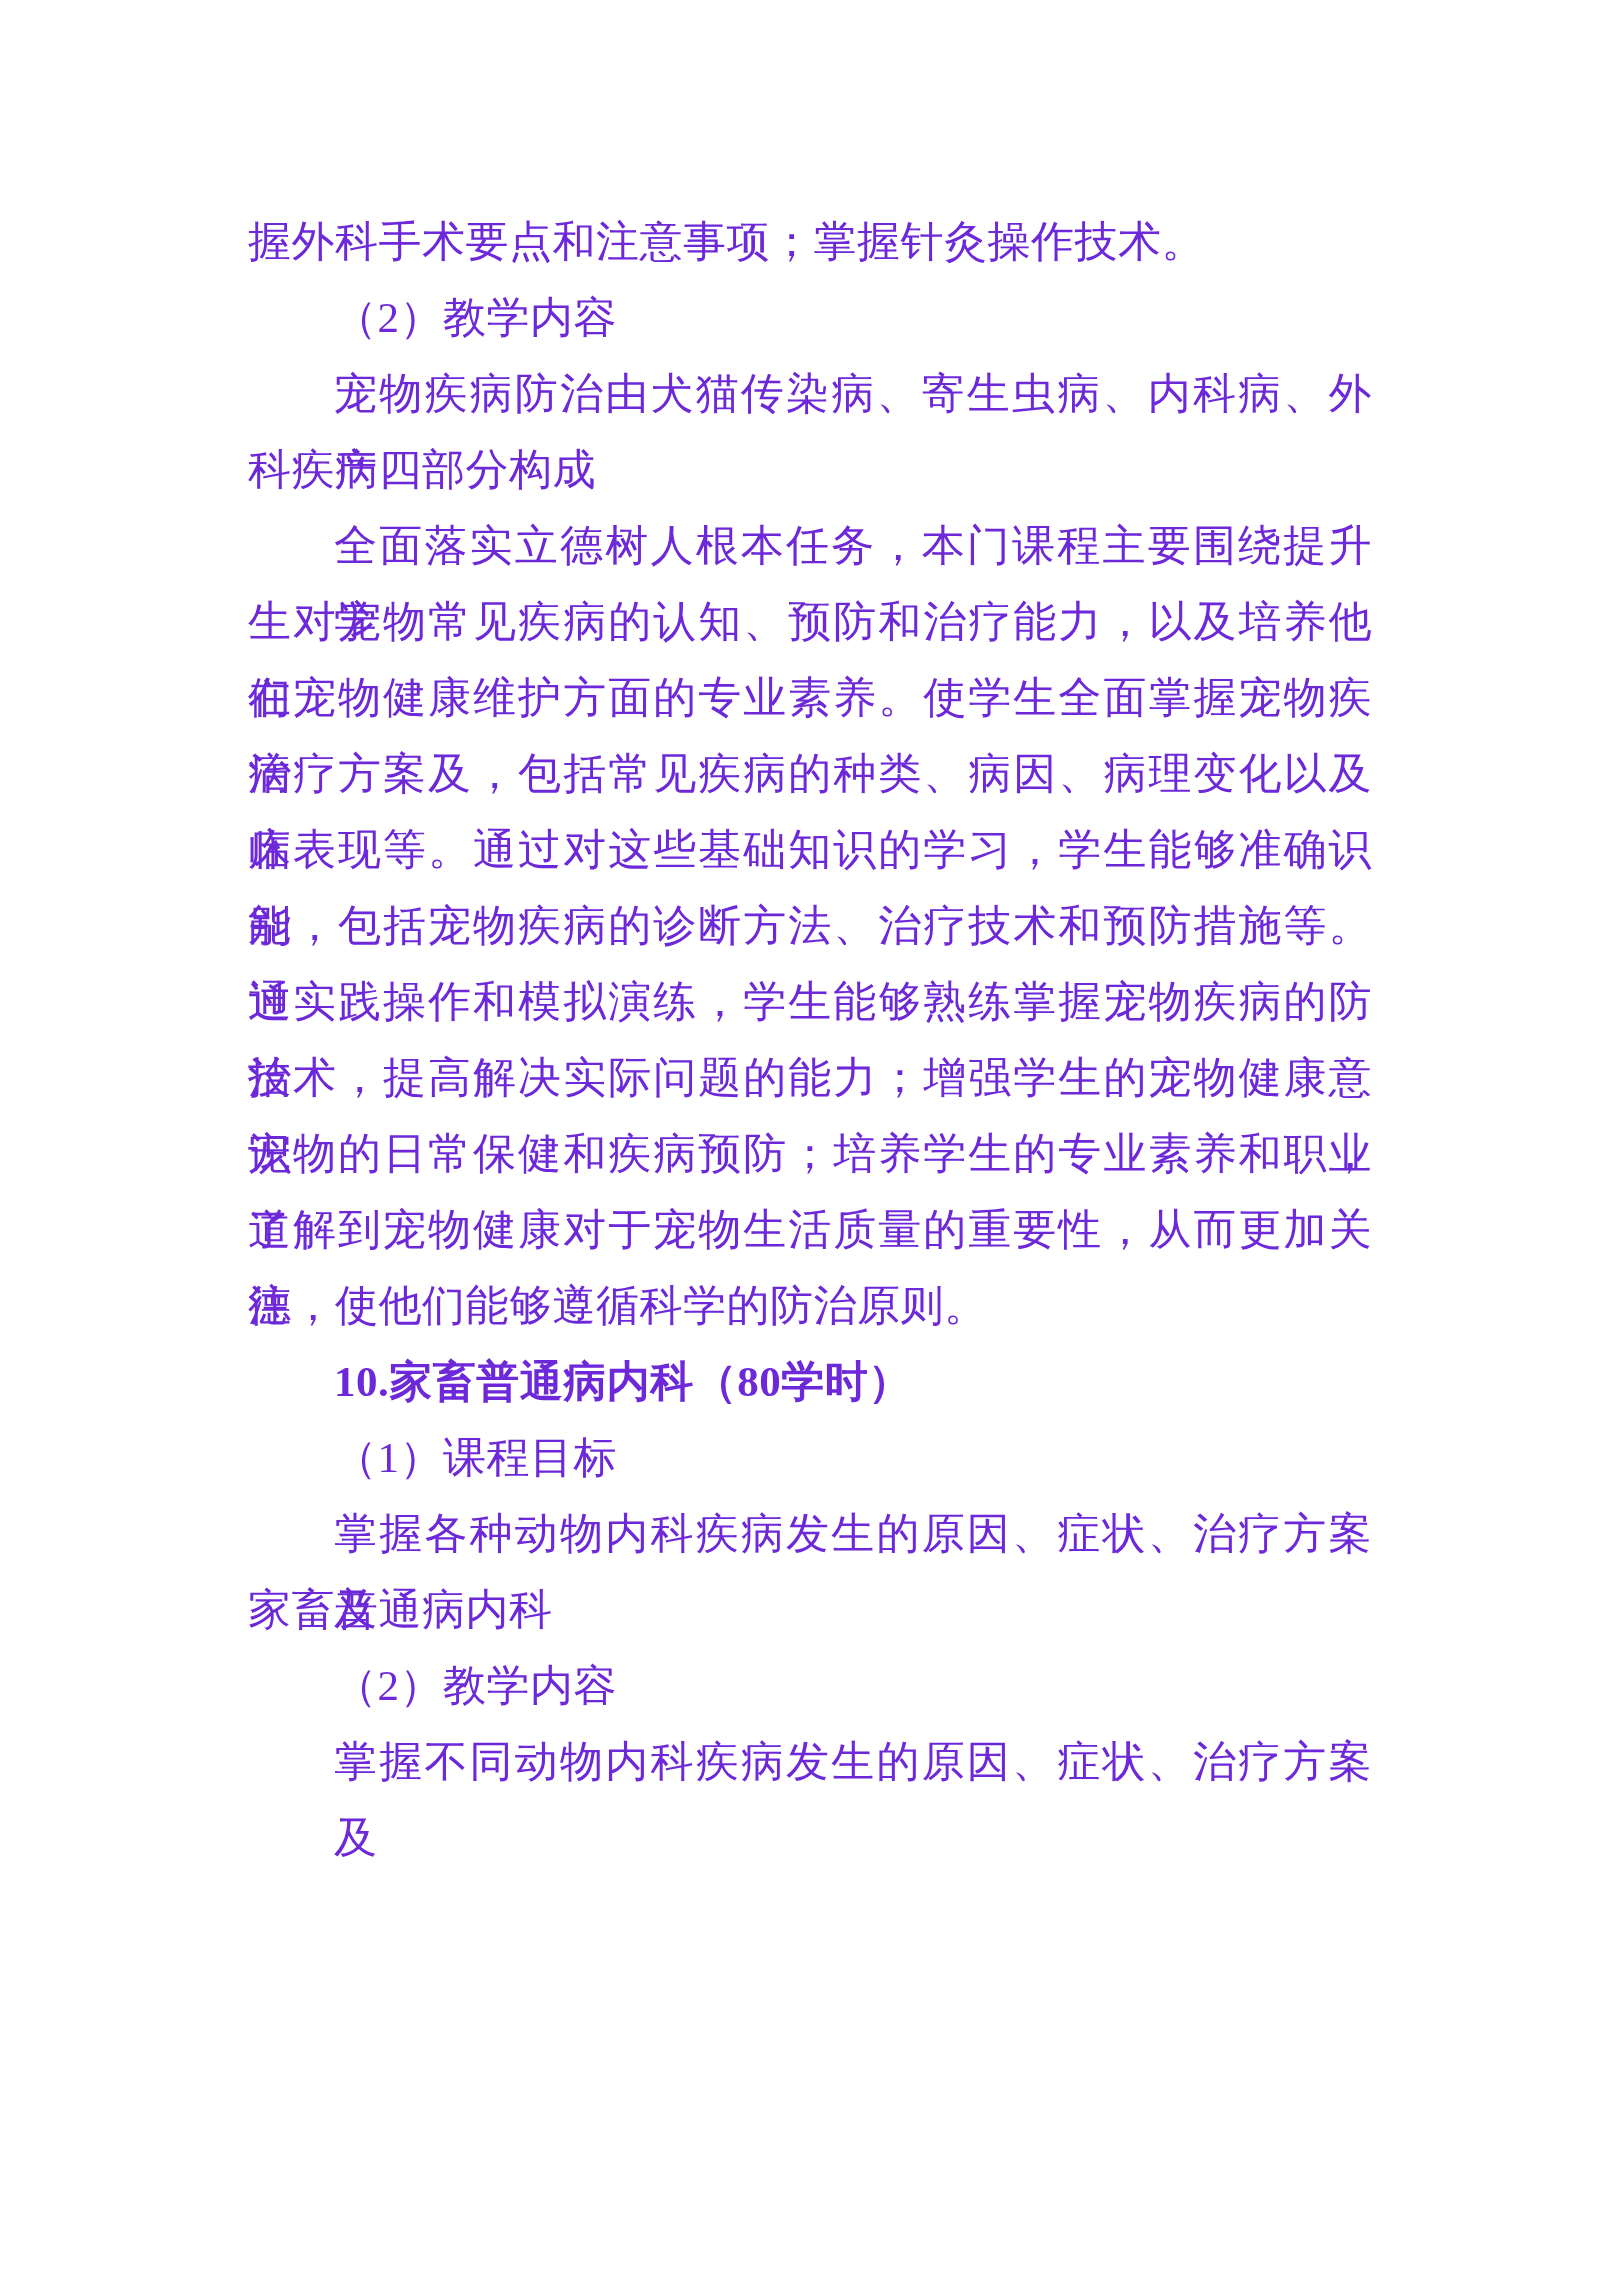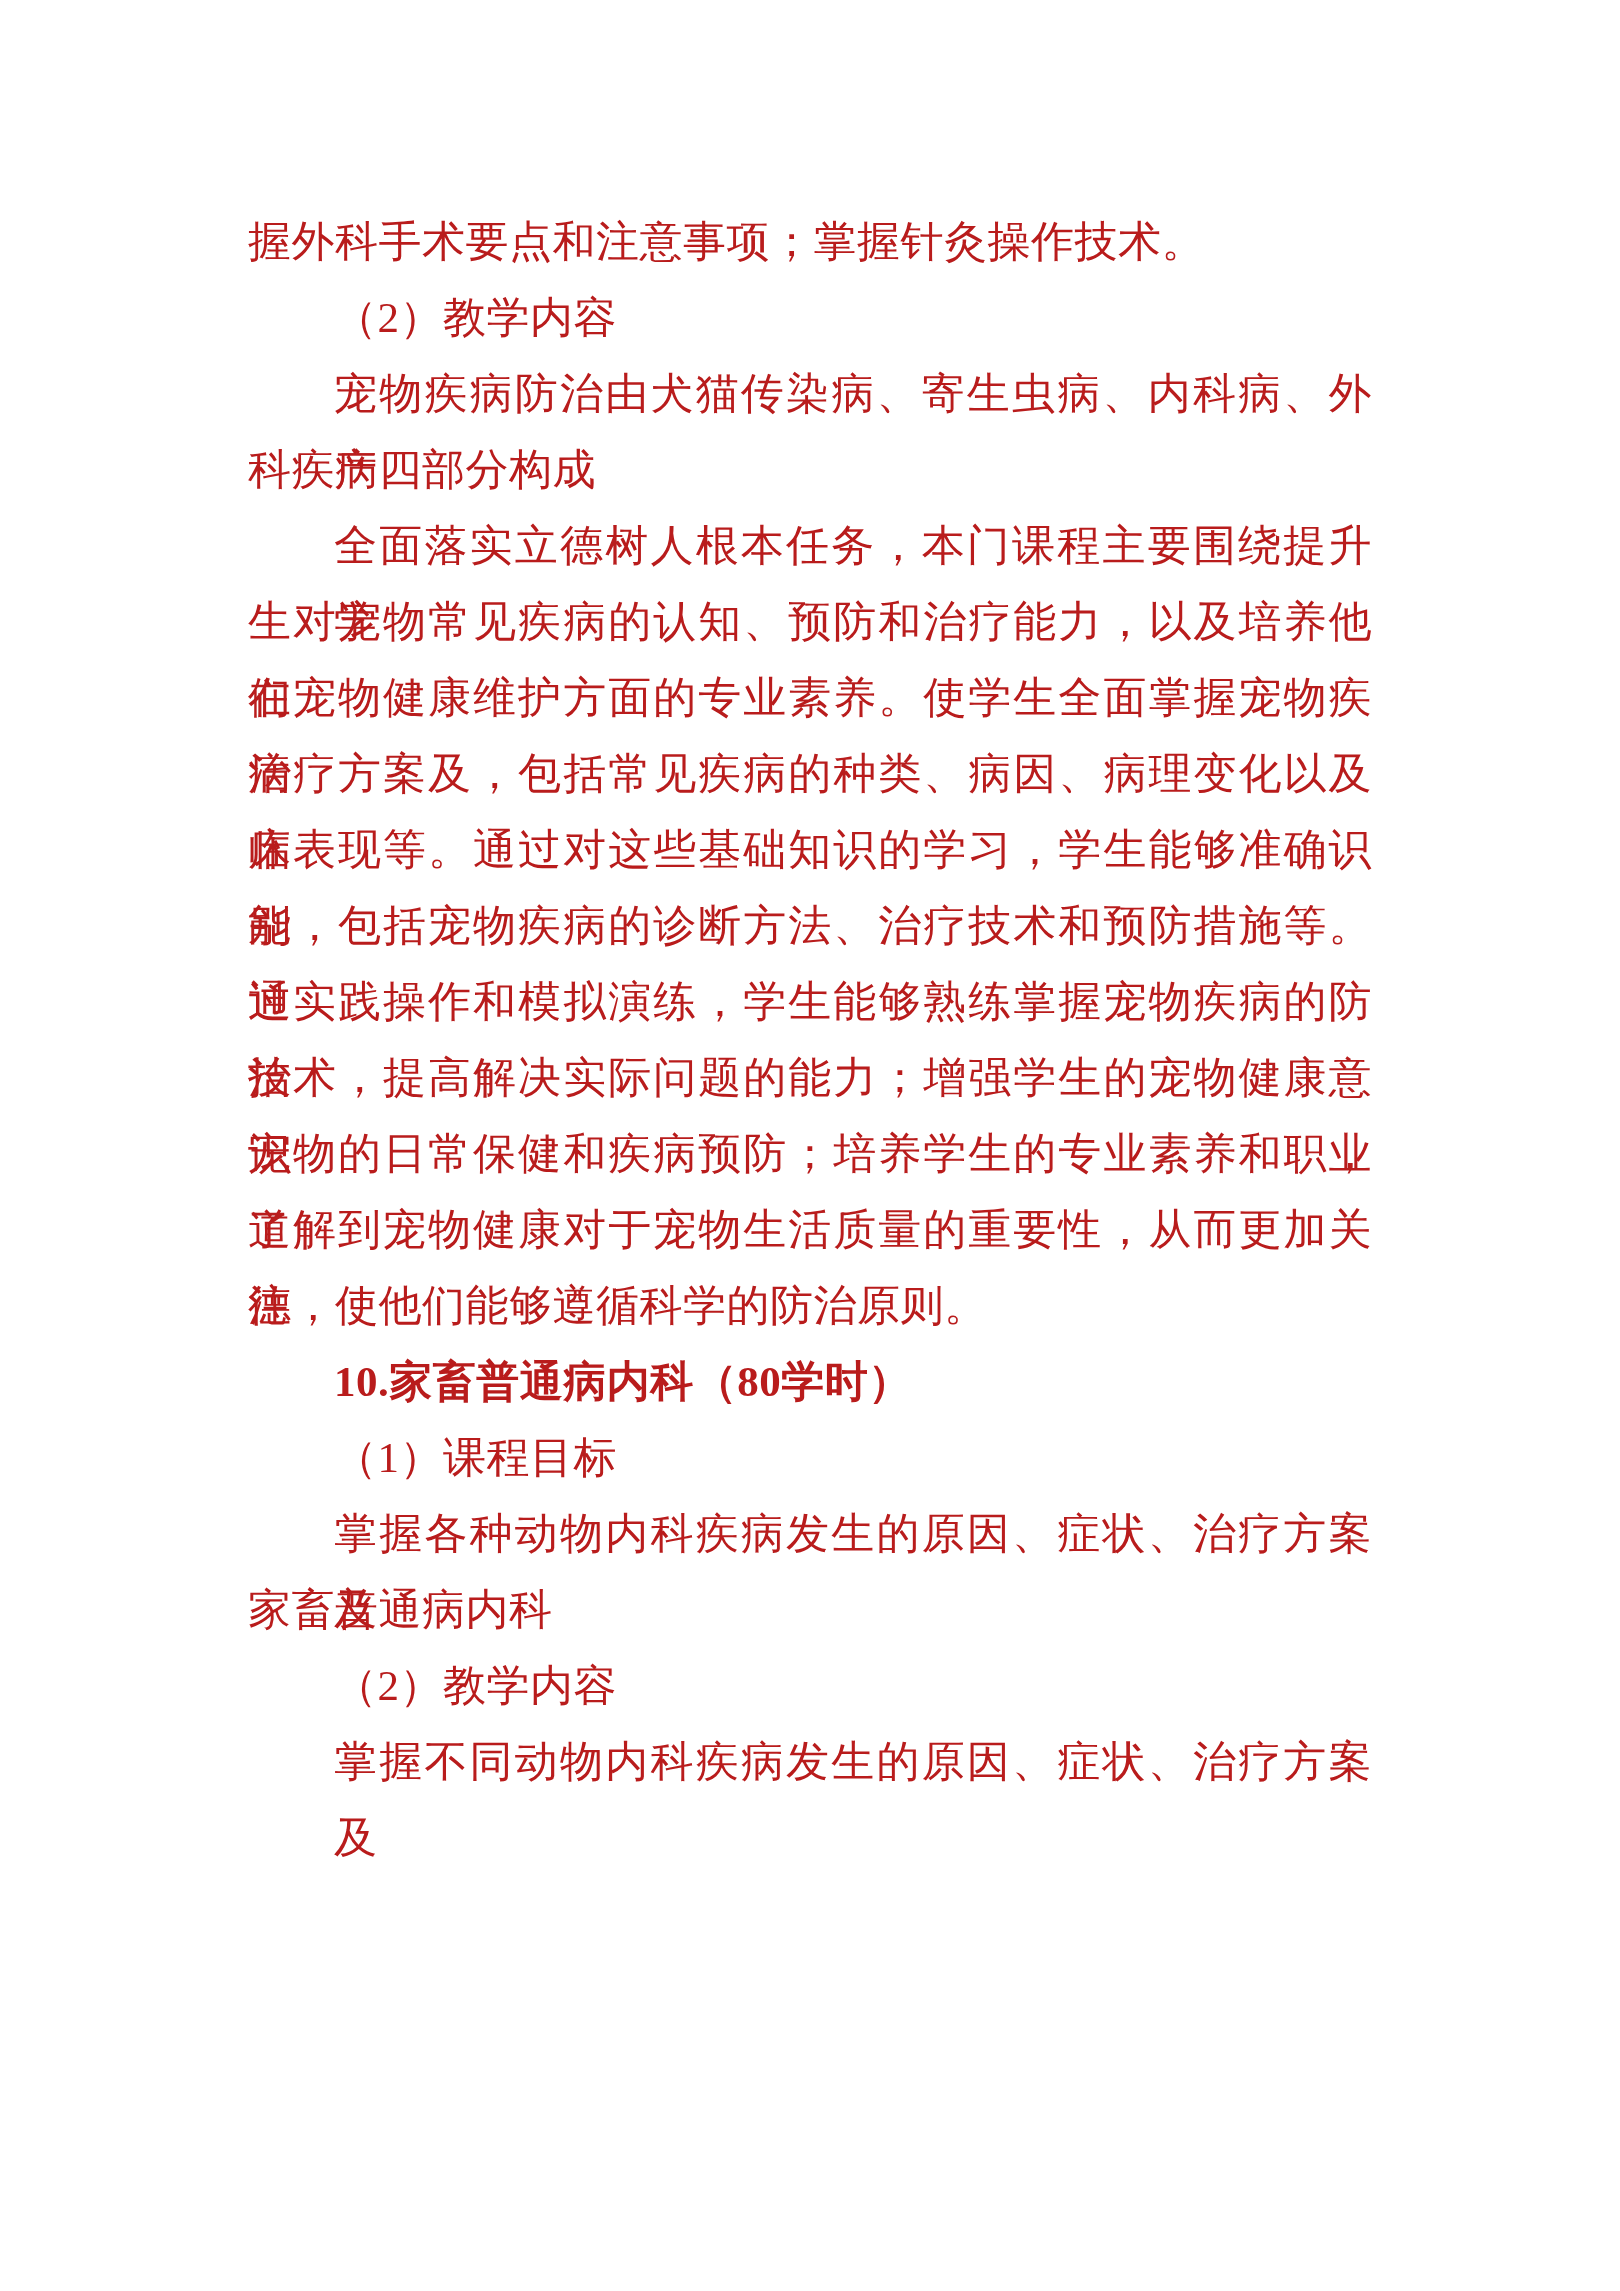--- a/index.html
+++ b/index.html
@@ -10,21 +10,21 @@
   .page {
     position: relative;
     width: 1620px;
     height: 2292px;
     box-sizing: border-box;
     background: #ffffff;
     padding: 204px 248px 0 248px;
     overflow: hidden;
     font-family: "Liberation Serif", "DejaVu Serif", serif;
     font-size: 43px;
-    color: #b91c1c;
+    color: #6d28d9;
   }
   .line {
     height: 76px;
     line-height: 76px;
     text-align: left;
     letter-spacing: 0.5px;
   }
   .line.stretch {
     text-align: justify;
     text-align-last: justify;

